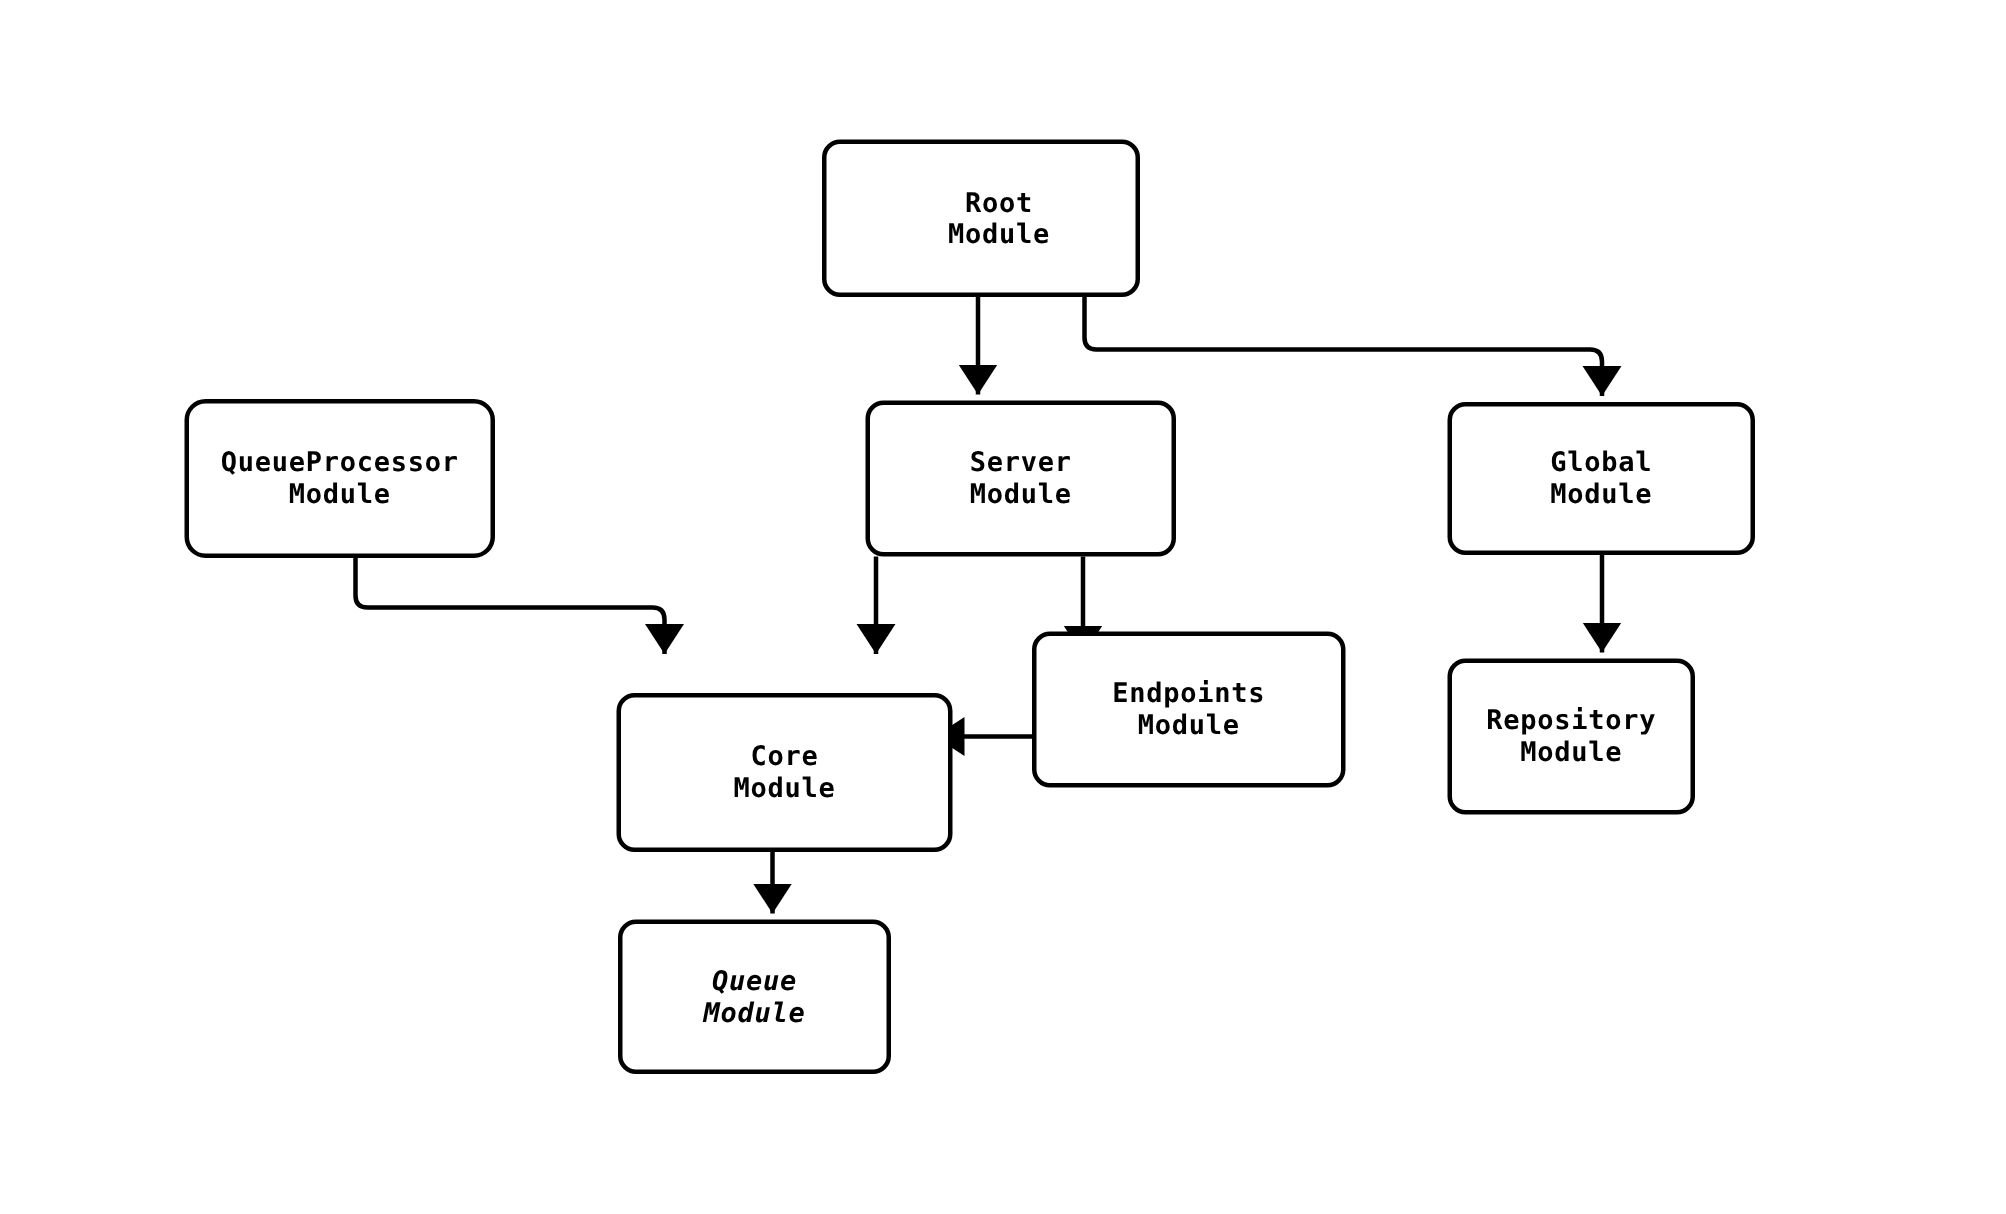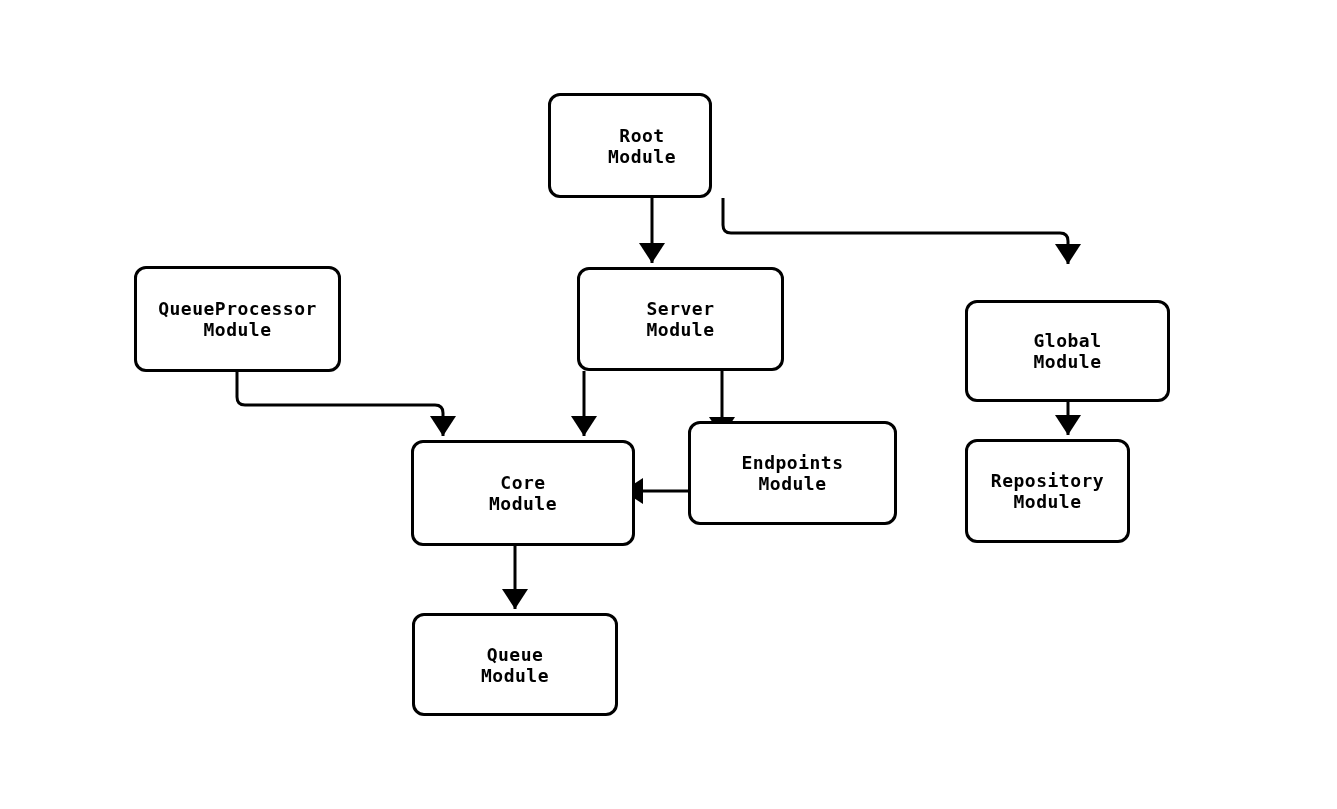--- a/index.html
+++ b/index.html
@@ -45,28 +45,28 @@
   }
   .node-label {
     font-size: 18px;
     font-weight: bold;
     line-height: 21px;
     color: #000000;
     white-space: pre-line;
     letter-spacing: 0.5px;
   }
   
-  .n-root          { left: 548px; top:  93px; width: 164px; height: 105px; padding-left: 24px; }
-  .n-queueproc     { left: 134px; top: 266px; width: 207px; height: 106px; }
+  .n-root          { left: 548px; top:  93px; width: 212px; height: 105px; padding-left: 24px; }
+  .n-queueproc     { left: 123px; top: 266px; width: 207px; height: 106px; border-radius: 14px; }
   .n-server        { left: 549px; top: 267px; width: 207px; height: 104px; margin-left: 28px; }
-  .n-global        { left: 965px; top: 268px; width: 205px; height: 102px; margin-top: 32px; }
-  .n-core          { left: 411px; top: 440px; width: 224px; height: 106px; }
+  .n-global        { left: 965px; top: 268px; width: 205px; height: 102px; }
+  .n-core          { left: 411px; top: 462px; width: 224px; height: 106px; }
   .n-endpoints     { left: 688px; top: 421px; width: 209px; height: 104px; }
   .n-repository    { left: 965px; top: 439px; width: 165px; height: 104px; }
-  .n-queue         { left: 412px; top: 613px; width: 206px; height: 103px; }
+  .n-queue         { left: 412px; top: 613px; width: 182px; height: 103px; font-style: italic; }
 </style>
 </head>
 <body>
 
 <div class="canvas">
 
   <svg class="edge-layer" viewBox="0 0 1337 809" xmlns="http://www.w3.org/2000/svg">
     <defs>
       <marker id="arrow" markerUnits="userSpaceOnUse" markerWidth="22" markerHeight="28" refX="20" refY="13" orient="auto">
         <polygon points="0,0 20,13 0,26" fill="#000000"></polygon>

